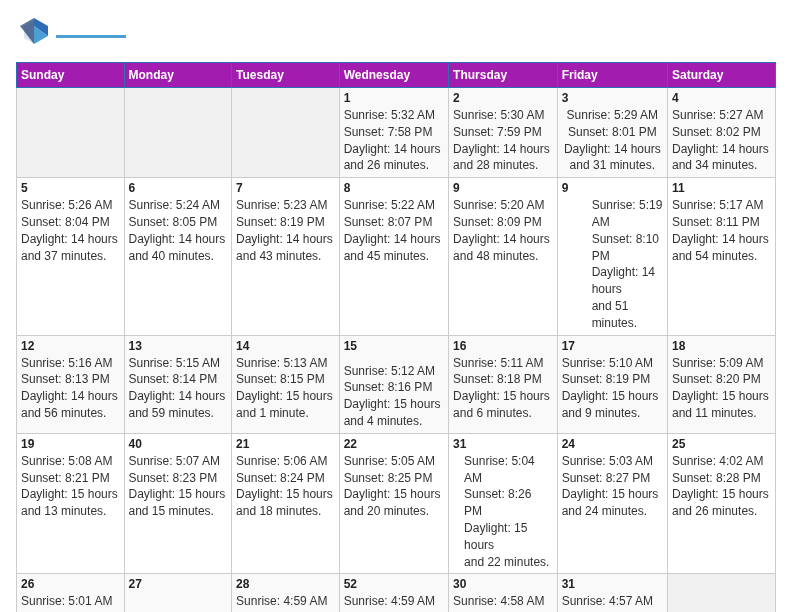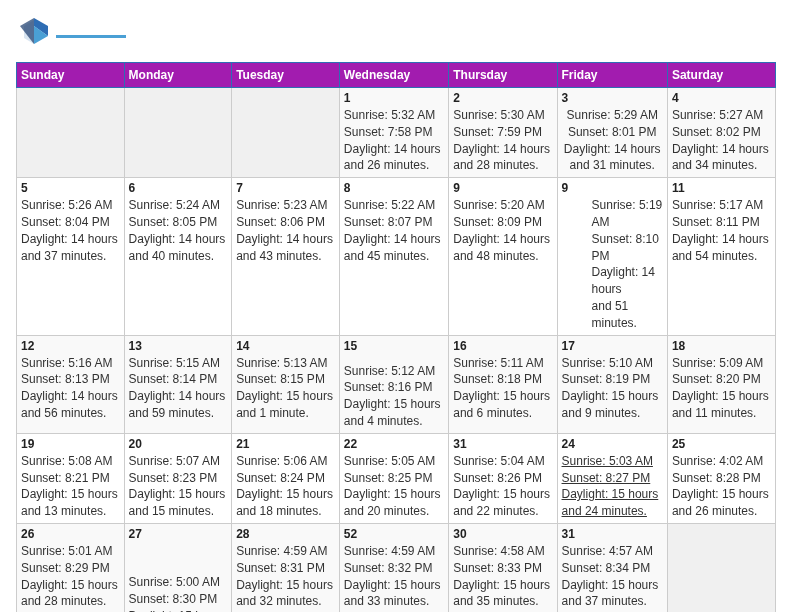--- a/index.html
+++ b/index.html
@@ -175,21 +175,21 @@
           <td>
             <span class="day-number">6</span>
             <div class="day-info" style="white-space: pre-line;">Sunrise: 5:24 AM
 Sunset: 8:05 PM
 Daylight: 14 hours
 and 40 minutes.</div>
           </td>
           <td>
             <span class="day-number">7</span>
             <div class="day-info" style="white-space: pre-line;">Sunrise: 5:23 AM
-Sunset: 8:06 PM
+Sunset: 8:19 PM
 Daylight: 14 hours
 and 43 minutes.</div>
           </td>
           <td>
             <span class="day-number">8</span>
             <div class="day-info" style="white-space: pre-line;">Sunrise: 5:22 AM
 Sunset: 8:07 PM
 Daylight: 14 hours
 and 45 minutes.</div>
           </td>
@@ -268,21 +268,21 @@
         </tr>
         <tr>
           <td>
             <span class="day-number">19</span>
             <div class="day-info" style="white-space: pre-line;">Sunrise: 5:08 AM
 Sunset: 8:21 PM
 Daylight: 15 hours
 and 13 minutes.</div>
           </td>
           <td>
-            <span class="day-number">20</span>
+            <span class="day-number">40</span>
             <div class="day-info" style="white-space: pre-line;">Sunrise: 5:07 AM
 Sunset: 8:23 PM
 Daylight: 15 hours
 and 15 minutes.</div>
           </td>
           <td>
             <span class="day-number">21</span>
             <div class="day-info" style="white-space: pre-line;">Sunrise: 5:06 AM
 Sunset: 8:24 PM
 Daylight: 15 hours
@@ -290,28 +290,28 @@
           </td>
           <td>
             <span class="day-number">22</span>
             <div class="day-info" style="white-space: pre-line;">Sunrise: 5:05 AM
 Sunset: 8:25 PM
 Daylight: 15 hours
 and 20 minutes.</div>
           </td>
           <td>
             <span class="day-number">31</span>
-            <div class="day-info" style="white-space: pre-line;">Sunrise: 5:04 AM
+            <div class="day-info" style="white-space: pre-line; margin-left: 11px;">Sunrise: 5:04 AM
 Sunset: 8:26 PM
 Daylight: 15 hours
 and 22 minutes.</div>
           </td>
           <td>
             <span class="day-number">24</span>
-            <div class="day-info" style="white-space: pre-line; text-decoration: underline;">Sunrise: 5:03 AM
+            <div class="day-info" style="white-space: pre-line;">Sunrise: 5:03 AM
 Sunset: 8:27 PM
 Daylight: 15 hours
 and 24 minutes.</div>
           </td>
           <td>
             <span class="day-number">25</span>
             <div class="day-info" style="white-space: pre-line;">Sunrise: 4:02 AM
 Sunset: 8:28 PM
 Daylight: 15 hours
 and 26 minutes.</div>

